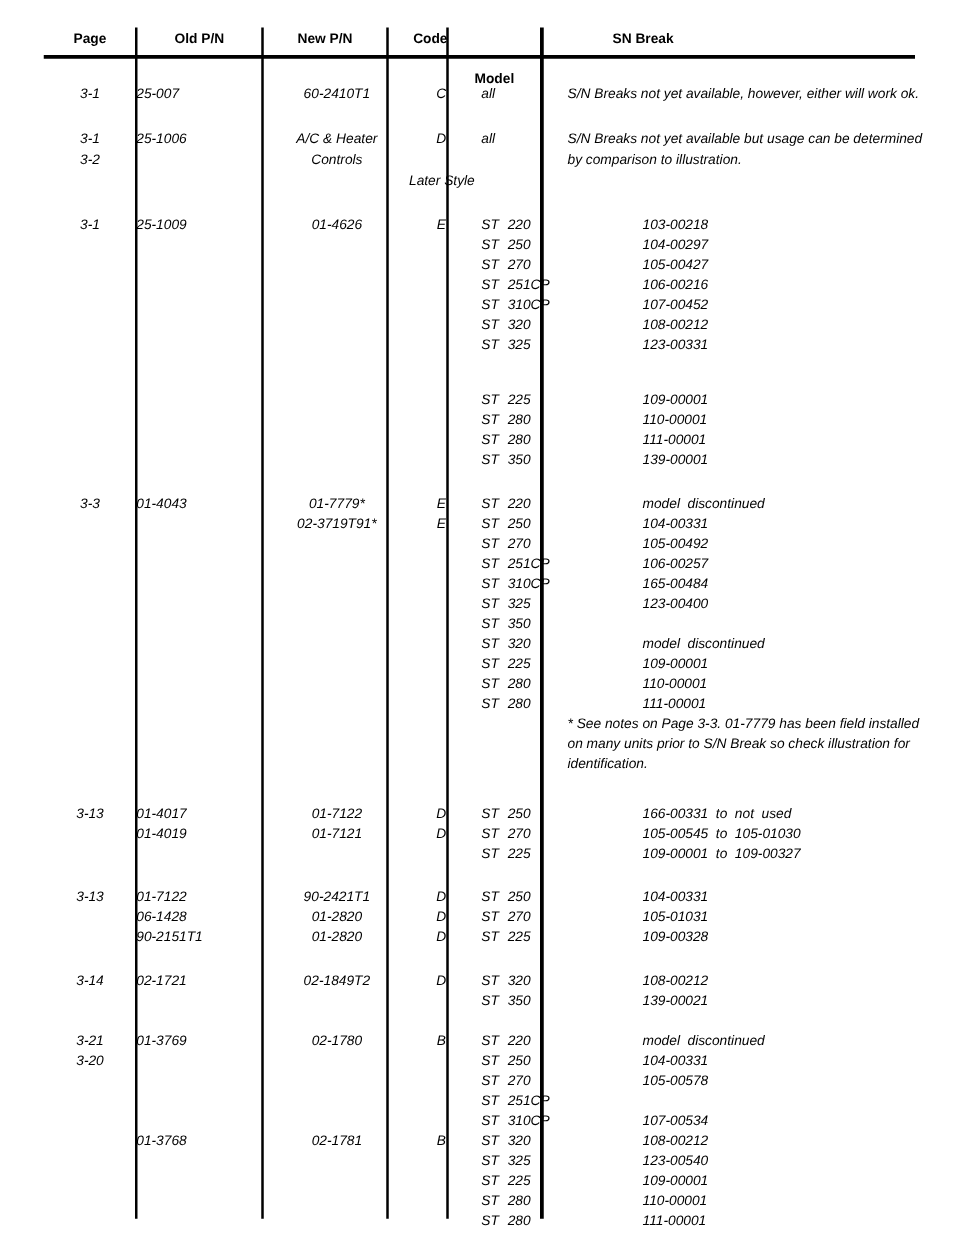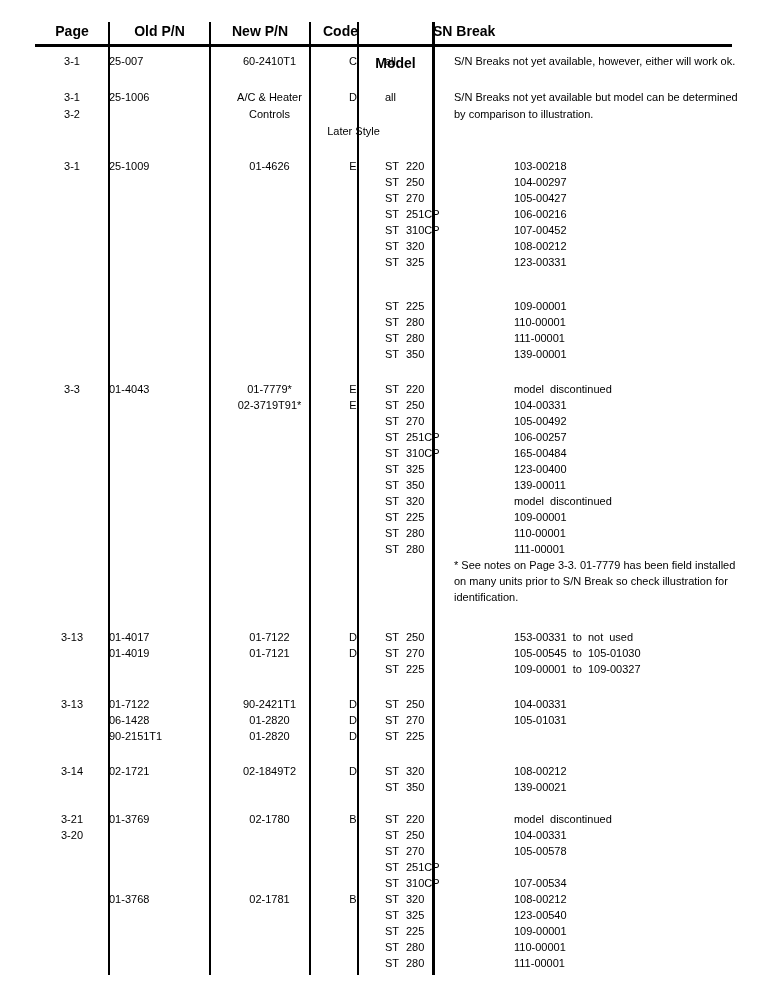--- a/index.html
+++ b/index.html
@@ -14,30 +14,30 @@
   .table{position:absolute;left:35px;top:0;width:733px;}
   
   .vline{position:absolute;top:22px;height:953px;background:#000;}
   .vl-1{left:73px;width:2px;}
   .vl-2{left:174px;width:2px;}
   .vl-3{left:274px;width:2px;}
   .vl-4{left:322px;width:2px;}
   .vl-5{left:397px;width:3px;}
   
   .header{display:flex;margin-top:22px;height:22px;}
-  .hcell{font-size:14px;font-weight:bold;line-height:18px;white-space:nowrap;}
+  .hcell{font-size:11px;font-weight:bold;line-height:18px;white-space:nowrap;}
   .h-page{width:74px;text-align:center;}
   .h-old{width:101px;text-align:center;}
   .h-new{width:100px;text-align:center;}
   .h-code{width:48px;text-align:right;}
   .h-model{width:75px;text-align:center;margin-top:32px;}
-  .h-sn{flex:1;text-align:left;box-sizing:border-box;}
+  .h-sn{flex:1;text-align:left;padding-left:57px;box-sizing:border-box;}
   .header-rule{width:697px;height:3px;background:#000;}
   
-  .rows{padding-top:6px;}
+  .rows{padding-top:20px;font-style:italic;}
   .row{display:flex;height:16px;}
   .spacer{width:100%;}
   .cell{font-size:11px;line-height:16px;white-space:nowrap;box-sizing:border-box;}
   .c-page{width:74px;text-align:center;}
   .c-old{width:101px;text-align:left;}
   .c-new{width:119px;text-align:center;}
   .c-code{width:48px;text-align:center;}
   .c-model{width:75px;padding-left:8px;word-spacing:4px;}
   .c-sn{flex:1;}
   .c-sn.indent{padding-left:62px;word-spacing:3px;}
@@ -68,21 +68,21 @@
           <div class="cell c-model">all</div>
           <div class="cell c-sn flush">S/N Breaks not yet available, however, either will work ok.</div>
         </div>
         <div class="spacer" style="height: 20px;"></div>
         <div class="row" style="height: 17px;">
           <div class="cell c-page">3-1</div>
           <div class="cell c-old">25-1006</div>
           <div class="cell c-new">A/C &amp; Heater</div>
           <div class="cell c-code">D</div>
           <div class="cell c-model">all</div>
-          <div class="cell c-sn flush">S/N Breaks not yet available but model can be determined</div>
+          <div class="cell c-sn flush">S/N Breaks not yet available but usage can be determined</div>
         </div>
         <div class="row" style="height: 17px;">
           <div class="cell c-page">3-2</div>
           <div class="cell c-old"></div>
           <div class="cell c-new">Controls</div>
           <div class="cell c-code"></div>
           <div class="cell c-model"></div>
           <div class="cell c-sn flush">by comparison to illustration.</div>
         </div>
         <div class="row" style="height: 17px; gap: 42px;">
@@ -231,21 +231,20 @@
           <div class="cell c-code"></div>
           <div class="cell c-model">ST 325</div>
           <div class="cell c-sn indent">123-00400</div>
         </div>
         <div class="row">
           <div class="cell c-page"></div>
           <div class="cell c-old"></div>
           <div class="cell c-new"></div>
           <div class="cell c-code"></div>
           <div class="cell c-model">ST 350</div>
-          <div class="cell c-sn indent">139-00011</div>
         </div>
         <div class="row">
           <div class="cell c-page"></div>
           <div class="cell c-old"></div>
           <div class="cell c-new"></div>
           <div class="cell c-code"></div>
           <div class="cell c-model">ST 320</div>
           <div class="cell c-sn indent">model discontinued</div>
         </div>
         <div class="row">
@@ -296,21 +295,21 @@
           <div class="cell c-model"></div>
           <div class="cell c-sn flush">identification.</div>
         </div>
         <div class="spacer" style="height: 24px;"></div>
         <div class="row">
           <div class="cell c-page">3-13</div>
           <div class="cell c-old">01-4017</div>
           <div class="cell c-new">01-7122</div>
           <div class="cell c-code">D</div>
           <div class="cell c-model">ST 250</div>
-          <div class="cell c-sn indent">153-00331 to not used</div>
+          <div class="cell c-sn indent">166-00331 to not used</div>
         </div>
         <div class="row">
           <div class="cell c-page"></div>
           <div class="cell c-old">01-4019</div>
           <div class="cell c-new">01-7121</div>
           <div class="cell c-code">D</div>
           <div class="cell c-model">ST 270</div>
           <div class="cell c-sn indent">105-00545 to 105-01030</div>
         </div>
         <div class="row">
@@ -337,20 +336,21 @@
           <div class="cell c-code">D</div>
           <div class="cell c-model">ST 270</div>
           <div class="cell c-sn indent">105-01031</div>
         </div>
         <div class="row">
           <div class="cell c-page"></div>
           <div class="cell c-old">90-2151T1</div>
           <div class="cell c-new">01-2820</div>
           <div class="cell c-code">D</div>
           <div class="cell c-model">ST 225</div>
+          <div class="cell c-sn indent">109-00328</div>
         </div>
         <div class="spacer" style="height: 19px;"></div>
         <div class="row">
           <div class="cell c-page">3-14</div>
           <div class="cell c-old">02-1721</div>
           <div class="cell c-new">02-1849T2</div>
           <div class="cell c-code">D</div>
           <div class="cell c-model">ST 320</div>
           <div class="cell c-sn indent">108-00212</div>
         </div>

